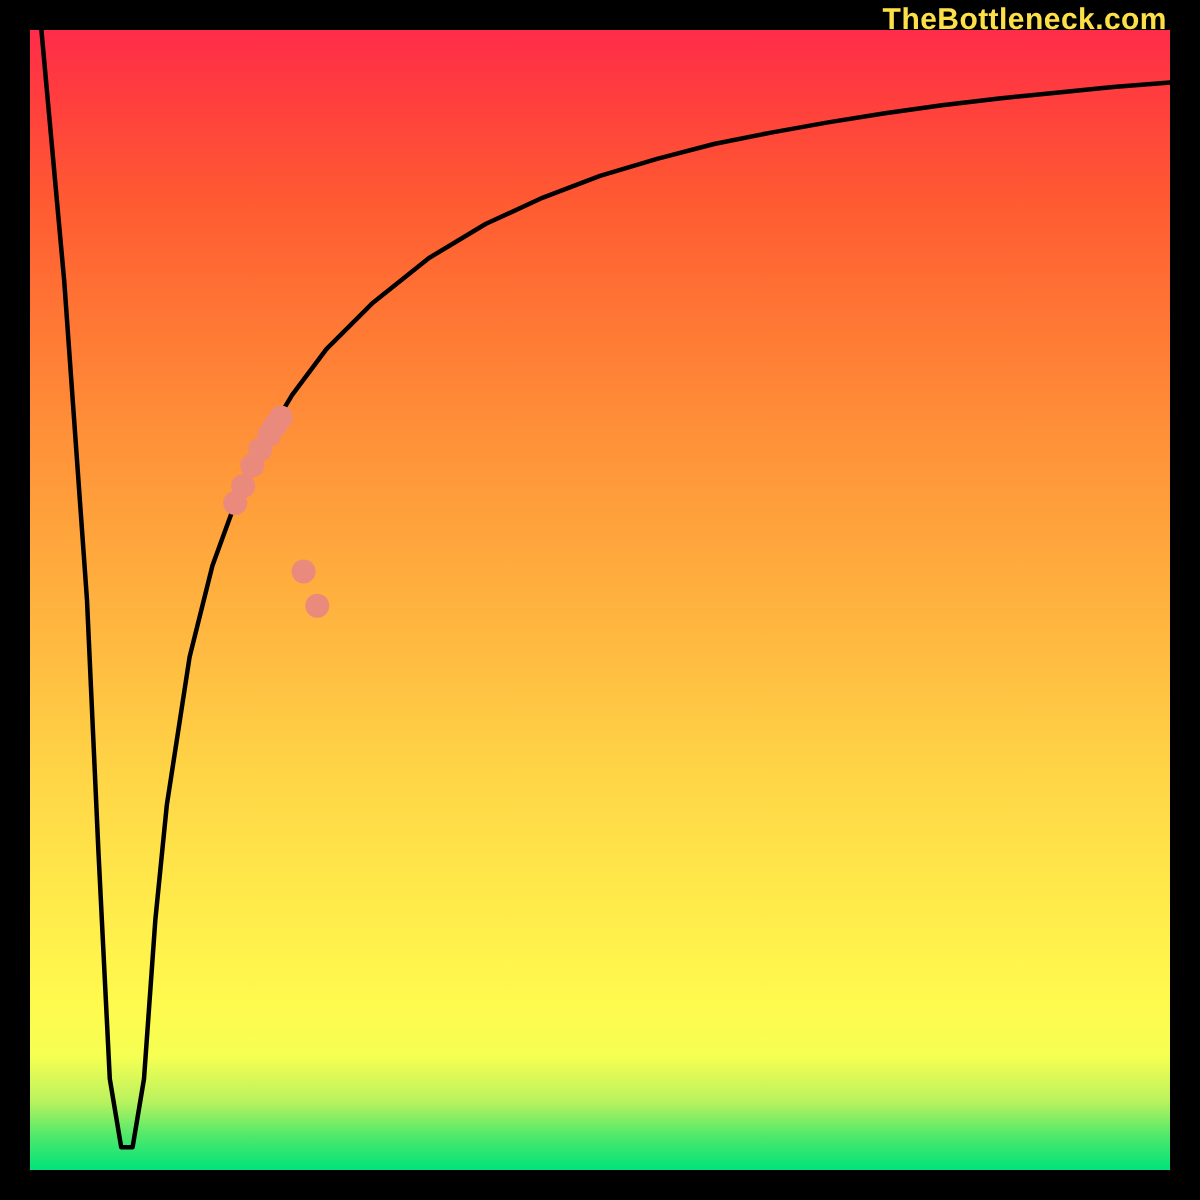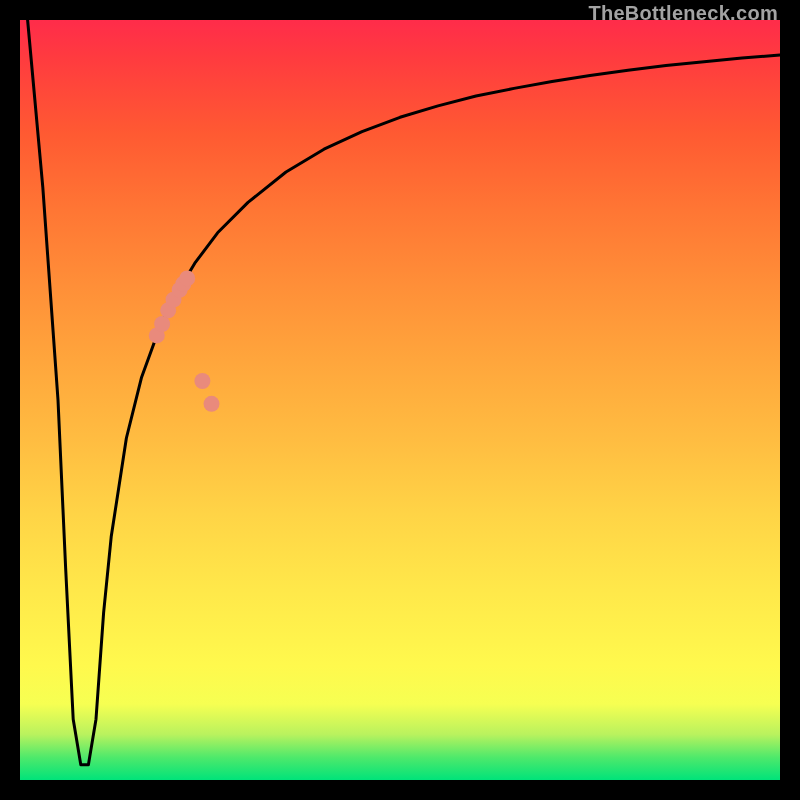--- a/index.html
+++ b/index.html
@@ -39,21 +39,21 @@
       #ff8f38 65%,
       #ff7634 75%,
       #ff5a32 85%,
       #ff3b3f 95%,
       #ff2c4a 100%);
   }
   .watermark {
     position: absolute;
     right: 22px;
     top: 2px;
-    color: #a3a3a3;
+    color: #fde047;
     font-size: 20px;
     font-weight: 600;
     letter-spacing: 0.3px;
     user-select: none;
   }
   svg.curve {
     position: absolute;
     left: 0;
     top: 0;
     width: 760px;

